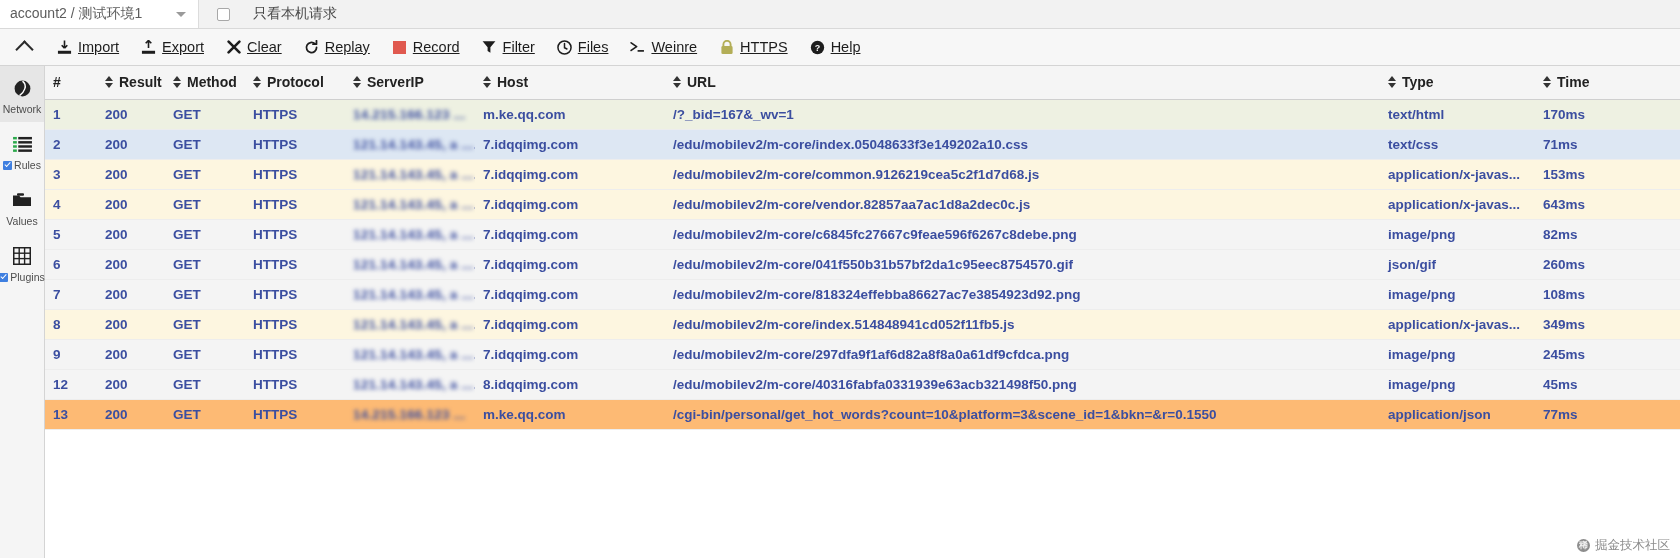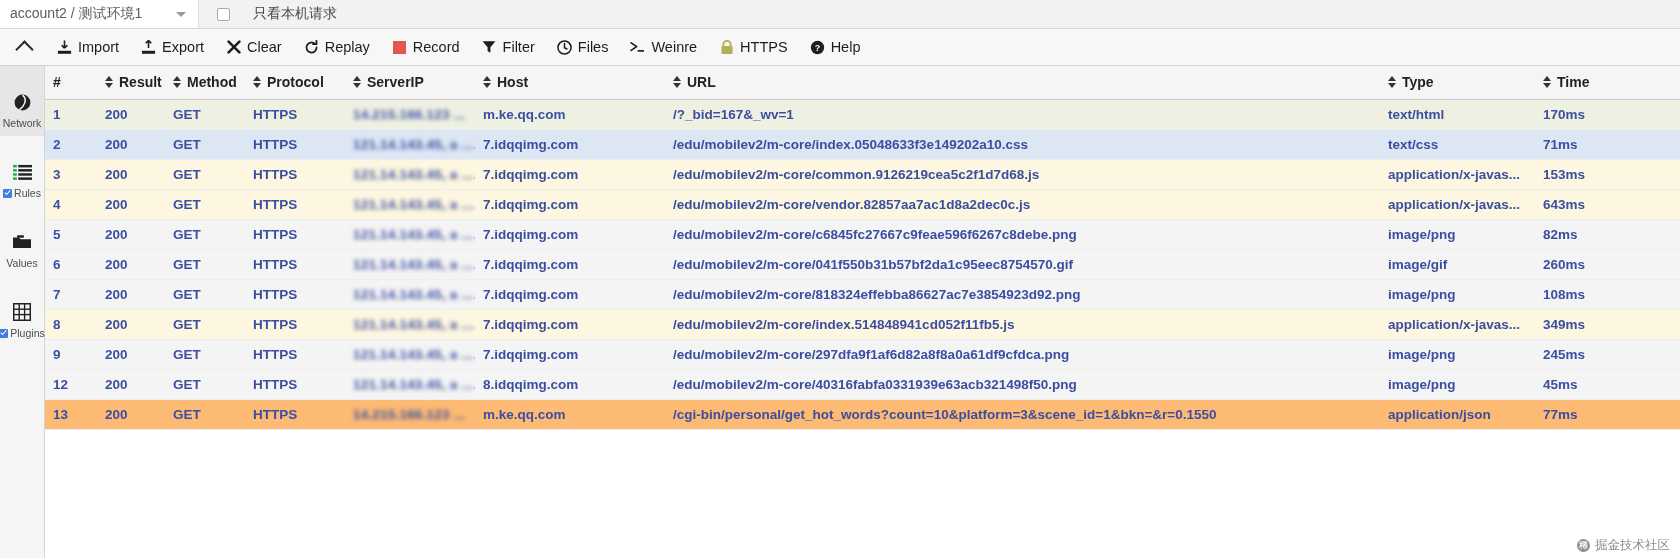--- a/index.html
+++ b/index.html
@@ -74,39 +74,39 @@
     width: 11px; height: 11px;
     border-left: 2.2px solid #2b2b2b;
     border-top: 2.2px solid #2b2b2b;
     transform: rotate(45deg);
     margin-top: 4px;
   }
   .tbtn {
     display: flex; align-items: center; gap: 6px;
     height: 36px; padding: 0 11px;
     font-size: 14.5px; color: #1d1d1d;
-    cursor: pointer; white-space: nowrap;
+    cursor: pointer; white-space: nowrap; text-decoration: underline;
   }
   .ticon { display: inline-flex; align-items: center; justify-content: center; width: 15px; height: 15px; }
   .ticon svg { display: block; }
 
   
   .body-wrap { display: flex; height: calc(558px - 28px - 36px); }
 
   
   .rail {
     width: 45px;
     background: #f5f5f5;
     border-right: 1px solid #d4d4d4;
     flex: 0 0 45px;
     box-sizing: border-box;
   }
   .rail-item {
     position: relative;
-    padding: 25px 0 7px;
+    padding: 11px 0 7px;
     text-align: center;
     cursor: pointer;
   }
   .rail-item.active { background: #e6e6e6; }
   .rail-glyph { display: flex; align-items: center; justify-content: center; height: 22px; }
   .rail-text {
     font-size: 10.5px; color: #4d4d4d;
     margin-top: 4px; line-height: 12px;
     display: flex; align-items: center; justify-content: center; gap: 2px;
   }
@@ -518,21 +518,21 @@
             <td>82ms</td>
           </tr>
           <tr class="r-grey">
             <td class="c-idx">6</td>
             <td>200</td>
             <td>GET</td>
             <td>HTTPS</td>
             <td class="ip"><span class="ipblur">121.14.143.45, a ...</span></td>
             <td>7.idqqimg.com</td>
             <td>/edu/mobilev2/m-core/041f550b31b57bf2da1c95eec8754570.gif</td>
-            <td>image/gif</td>
+            <td>json/gif</td>
             <td>260ms</td>
           </tr>
           <tr class="r-grey">
             <td class="c-idx">7</td>
             <td>200</td>
             <td>GET</td>
             <td>HTTPS</td>
             <td class="ip"><span class="ipblur">121.14.143.45, a ...</span></td>
             <td>7.idqqimg.com</td>
             <td>/edu/mobilev2/m-core/818324effebba86627ac7e3854923d92.png</td>

